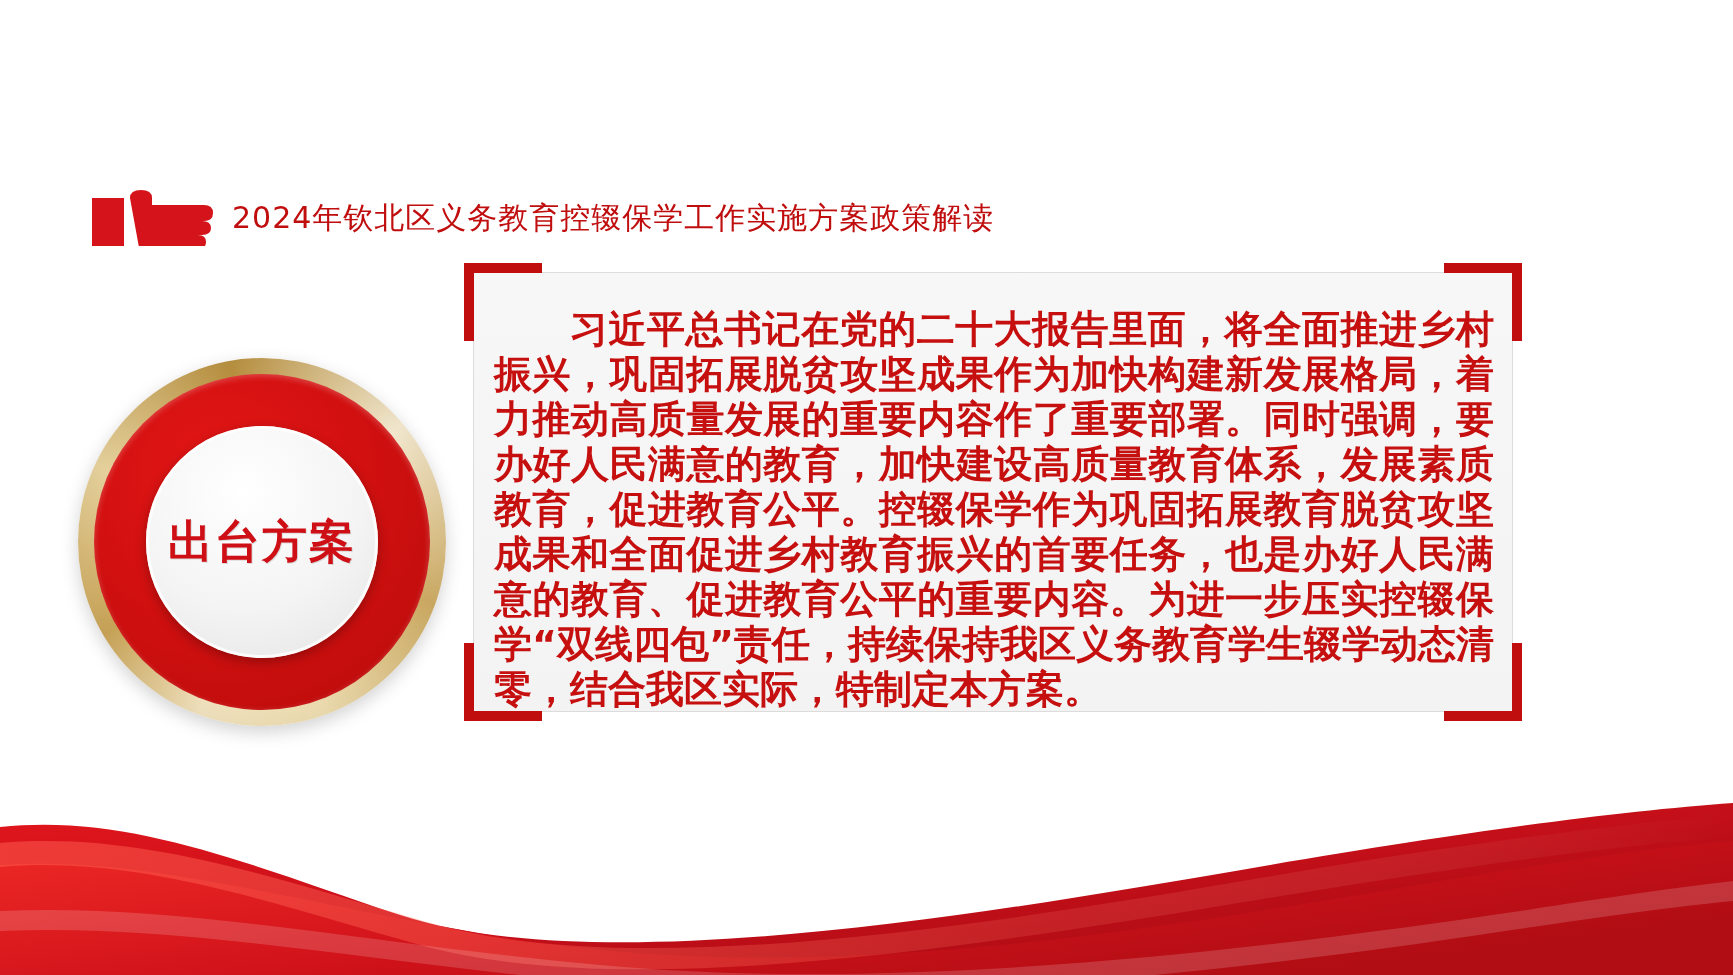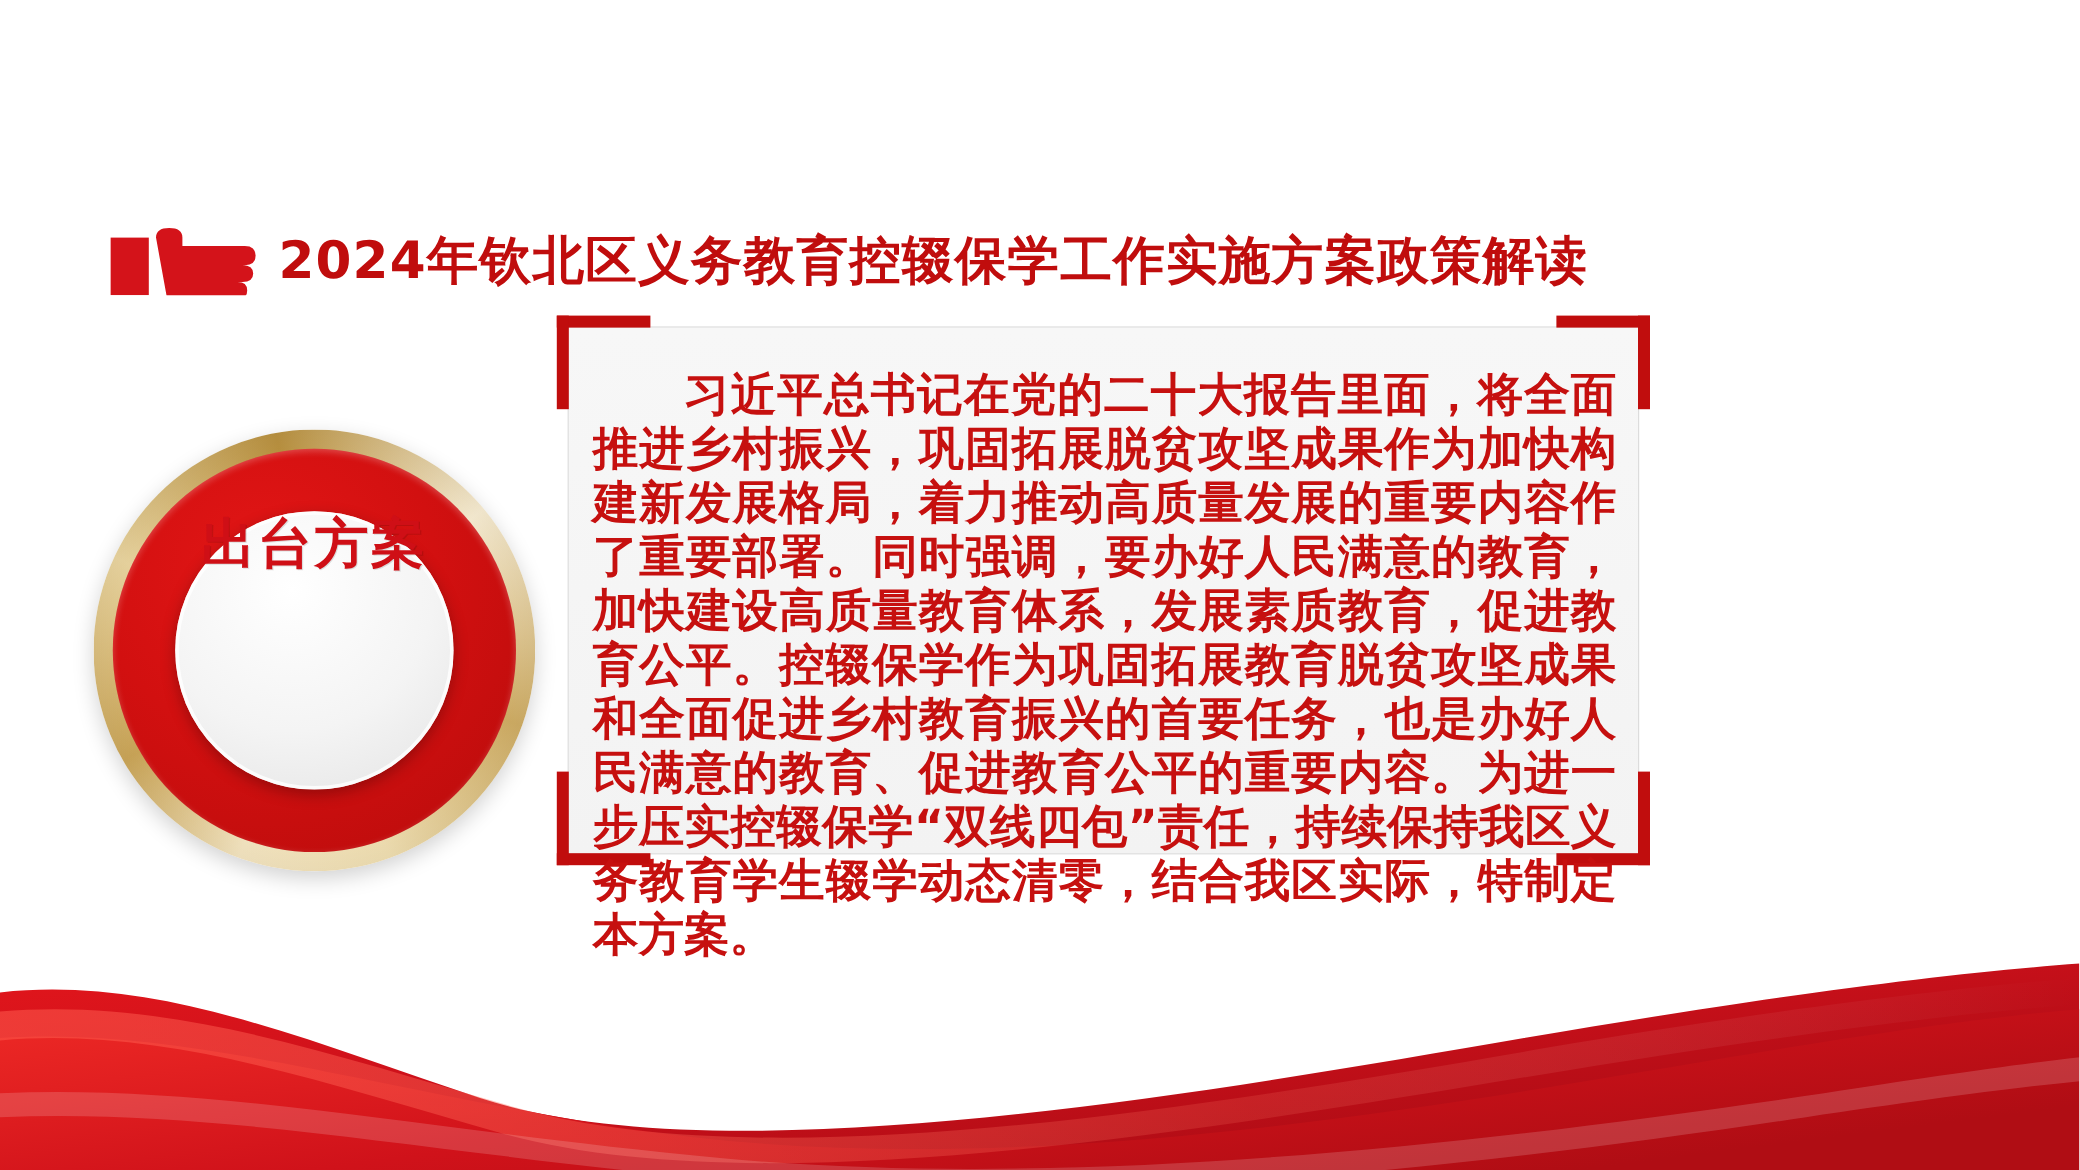--- a/index.html
+++ b/index.html
@@ -15,22 +15,22 @@
   
   .title-row{
     position:absolute;left:92px;top:188px;
     display:flex;align-items:center;height:60px;
   }
   .pointer-icon{
     width:128px;height:56px;position:relative;flex:0 0 auto;margin-right:12px;
   }
   .pointer-icon svg{display:block;}
   .title-text{
-    font-size:43px;
-    font-weight:700;
+    font-size:30px;
+    font-weight:400;
     color:#c00d0d;
     letter-spacing:1px;
     white-space:nowrap;
     line-height:1;
     font-family:"DejaVu Sans","Liberation Sans",sans-serif;
   }
 
   
   .badge{
     position:absolute;left:78px;top:358px;
@@ -51,37 +51,37 @@
     position:absolute;left:16px;top:16px;right:16px;bottom:16px;
     border-radius:50%;
     background:radial-gradient(circle at 38% 30%, #e31616 0%, #d21010 45%, #b70b0b 100%);
     box-shadow:inset 0 2px 6px rgba(255,255,255,0.25);
   }
   .badge-inner{
     position:absolute;left:68px;top:68px;right:68px;bottom:68px;
     border-radius:50%;
     background:radial-gradient(circle at 42% 28%, #ffffff 0%, #f4f4f4 55%, #e3e3e3 100%);
     box-shadow:0 4px 12px rgba(0,0,0,0.28), inset 0 0 0 3px rgba(255,255,255,0.8);
-    display:flex;flex-direction:column;align-items:center;justify-content:space-between;
+    display:flex;flex-direction:column;align-items:center;justify-content:center;
   }
   .badge-line{
     color:#cf0f16;
     font-size:45px;
     font-weight:700;
     line-height:1.22;
     letter-spacing:2px;
     font-family:"DejaVu Sans","Liberation Sans",sans-serif;
     text-shadow:1px 1px 0 rgba(0,0,0,0.12);
     white-space:nowrap;
   }
 
   
   .content-box{
     position:absolute;left:473px;top:272px;
-    width:893px;height:440px;
+    width:1040px;height:440px;
     background:linear-gradient(180deg,#f7f7f7 0%, #f3f3f3 100%);
     border:1px solid #dcdcdc;
     box-sizing:border-box;
   }
   .corner{
     position:absolute;width:78px;height:78px;pointer-events:none;
   }
   .corner i{position:absolute;background:#c00d0d;display:block;}
   .corner.tl{left:-10px;top:-10px;}
   .corner.tl i.h{left:0;top:0;width:78px;height:10px;}

